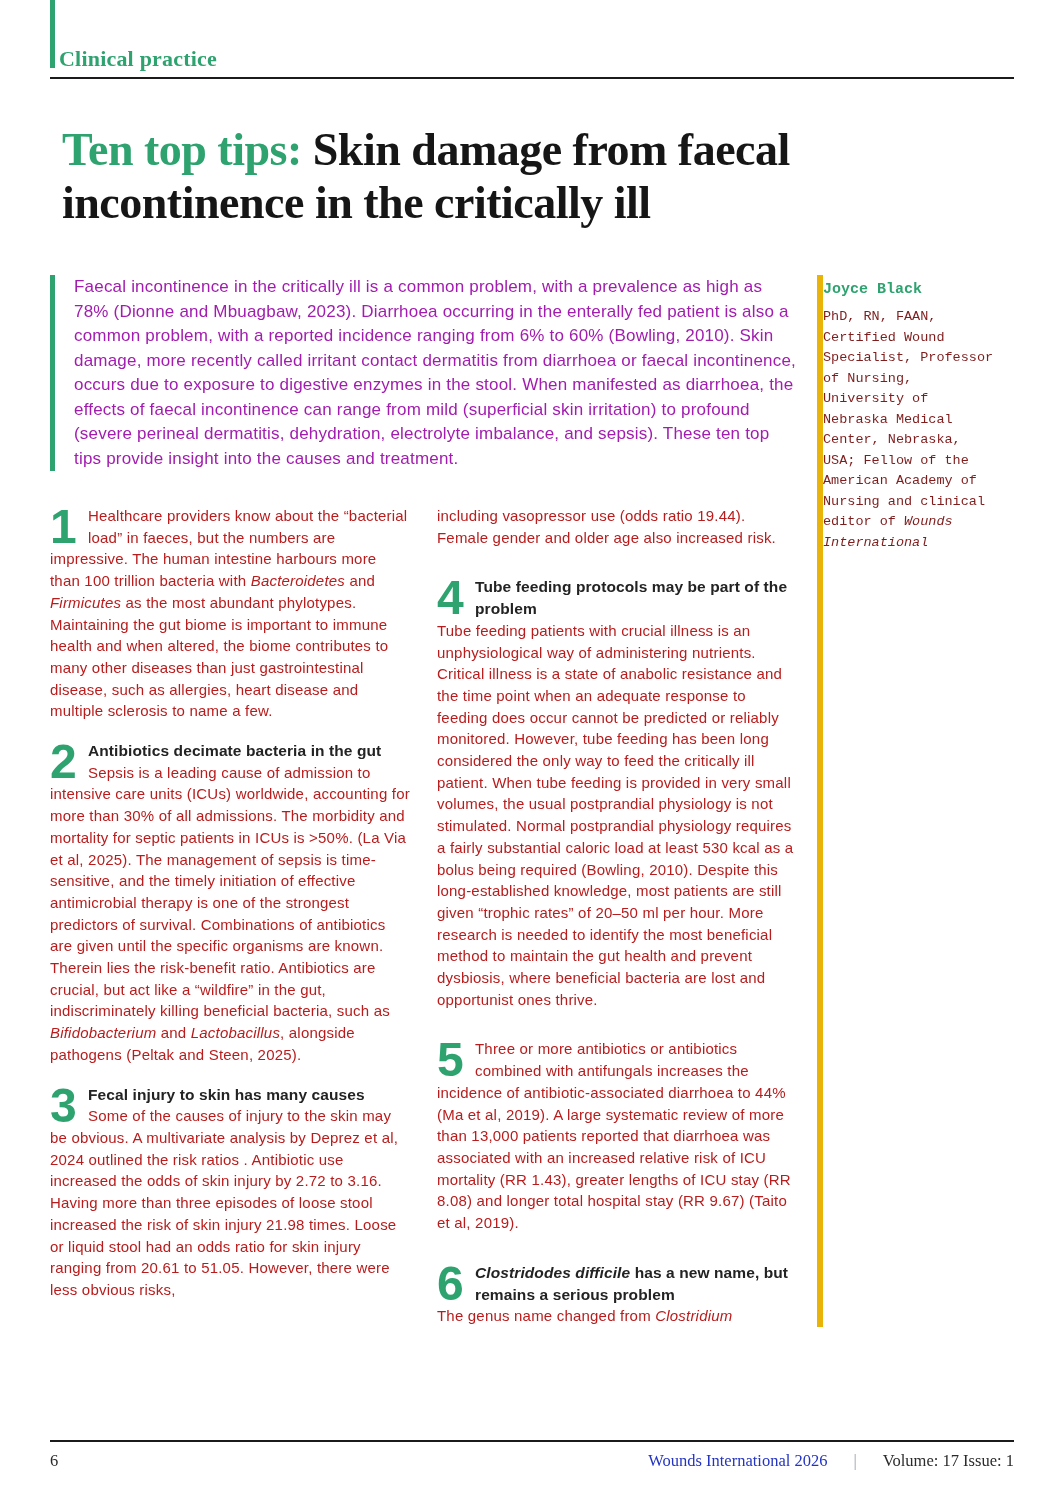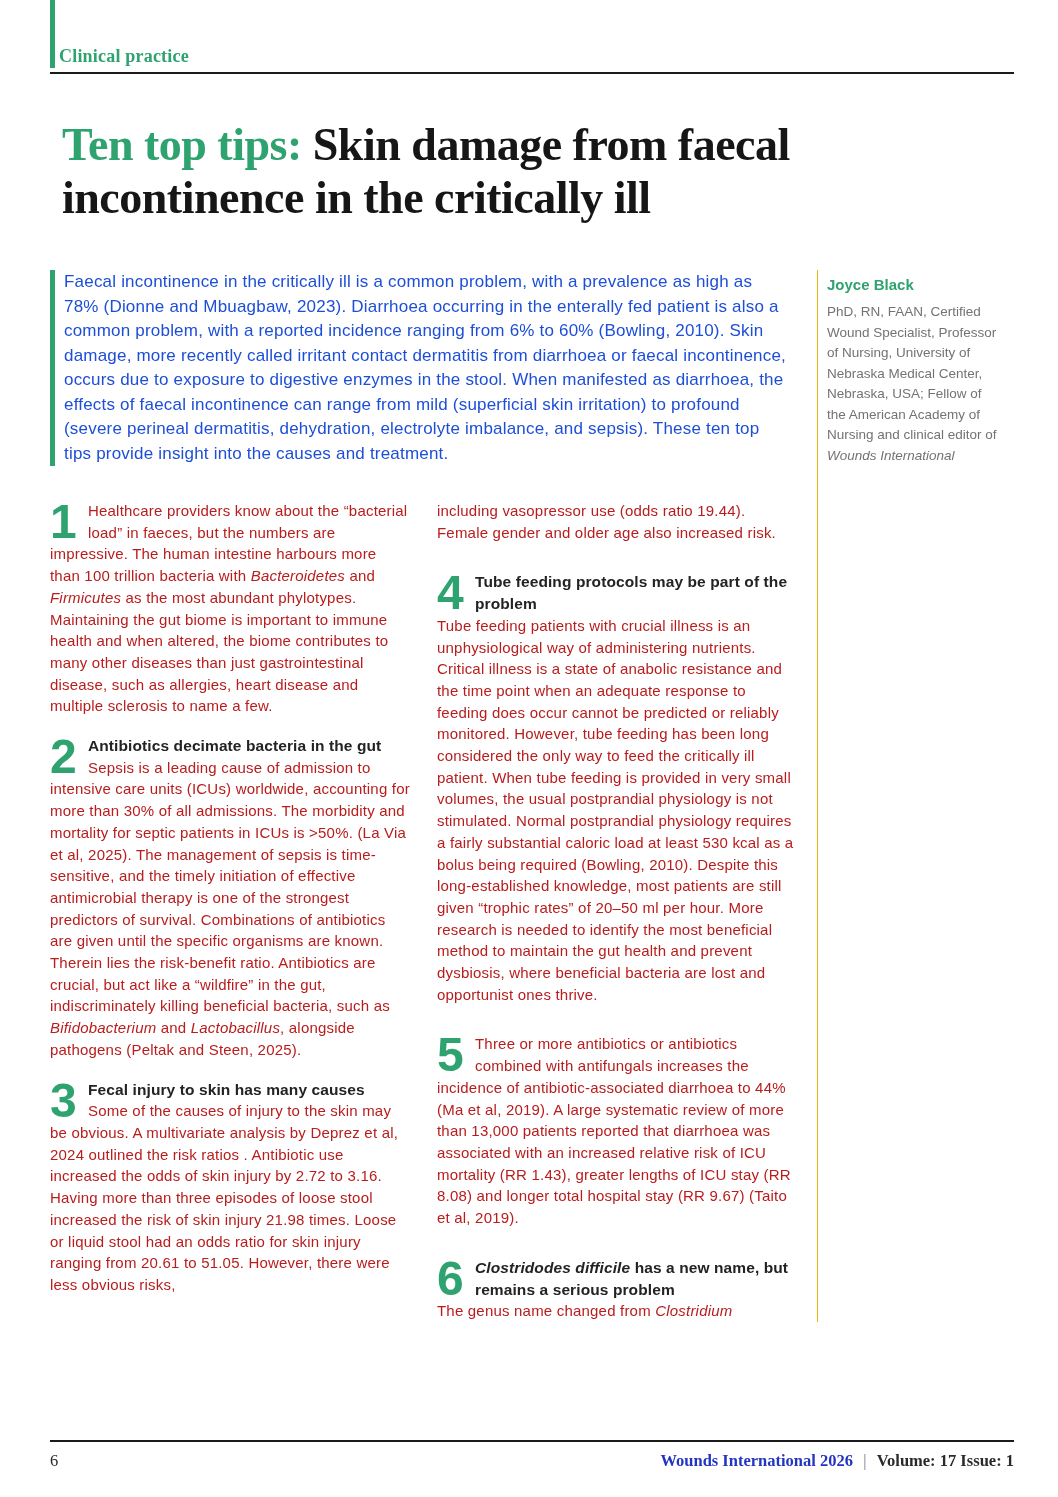--- a/index.html
+++ b/index.html
@@ -4,61 +4,61 @@
 <style>
   html,body{margin:0;padding:0;}
   body{
     width:1058px;height:1497px;position:relative;overflow:hidden;
     background:#ffffff;color:#3b3b3b;
     font-family:"Liberation Sans", sans-serif;
   }
   .kicker-bar{position:absolute;left:50px;top:0;width:5px;height:68px;background:#2fa36f;}
   .page{padding:0 44px 0 50px;}
   .kicker{
-    font-family:"Liberation Serif", serif;font-weight:700;font-size:18px;
+    font-family:"Liberation Serif", serif;font-weight:700;font-size:22px;
     color:#2fa36f;padding:46px 0 5px 9px;letter-spacing:0.2px;
   }
   .header-rule{height:0;border-bottom:2px solid #1b1b1b;}
   .article-title{
     margin:44px 0 0 12px;font-family:"Liberation Serif", serif;font-weight:700;
     font-size:46px;line-height:53px;color:#161616;max-width:950px;letter-spacing:-0.5px;
   }
   .title-highlight{color:#2fa36f;}
   .content-row{display:flex;align-items:stretch;margin-top:46px;}
   .main-area{width:747px;margin-right:20px;flex:none;}
-  .right-rail{flex:1;border-left:1px solid #eab308;padding-left:9px;}
+  .right-rail{flex:1;border-left:6px solid #eab308;font-family:Liberation Mono, monospace;}
   .abstract{display:flex;}
   .abstract-bar{width:5px;background:#2fa36f;flex:none;}
   .abstract-text{
-    padding-left:9px;margin:0;font-size:17px;line-height:24.5px;
-    color:#1d4ed8;max-width:727px;letter-spacing:0.2px;
+    padding-left:19px;margin:0;font-size:17px;line-height:24.5px;
+    color:#a21caf;max-width:727px;letter-spacing:0.2px;
   }
   .author-name{font-size:15px;font-weight:700;color:#2fa36f;margin:6px 0 9px 0;}
-  .author-bio{font-size:13.5px;line-height:20.5px;color:#737373;max-width:175px;}
+  .author-bio{font-size:13.5px;line-height:20.5px;color:#7f1d1d;max-width:175px;}
   .columns{display:flex;gap:27px;margin-top:34px;}
   .col{width:360px;flex:none;}
   .body-text{font-size:15px;line-height:21.7px;letter-spacing:0.2px;color:#b91c1c;margin:0;}
   .tip{margin-top:18px;}
   .col-left .tip:first-child{margin-top:0;}
   .col-right .tip{margin-top:28px;}
   .tip-num{
     float:left;width:30px;margin:3px 8px 0 0;text-align:left;
     font-size:48px;line-height:38px;font-weight:700;color:#2fa36f;
   }
   .tip-heading{
     margin:0;font-size:15.5px;line-height:21.7px;font-weight:700;
     color:#232323;letter-spacing:0.1px;
   }
   .footer{
     position:absolute;left:50px;right:44px;bottom:26px;
     border-top:2px solid #1b1b1b;padding-top:9px;
     display:flex;justify-content:space-between;align-items:baseline;
     font-family:"Liberation Serif", serif;font-size:16.5px;color:#2b2b2b;
   }
-  .footer-right{display:flex;gap:10px;align-items:center;font-weight:bold;}
+  .footer-right{display:flex;gap:26px;align-items:center;}
   .footer-journal{color:#2434c2;}
   .footer-separator{color:#9aa2ae;}
   i{font-style:italic;}
 </style>
 </head>
 <body>
 
 <div class="kicker-bar"></div>
 
 <div class="page">

